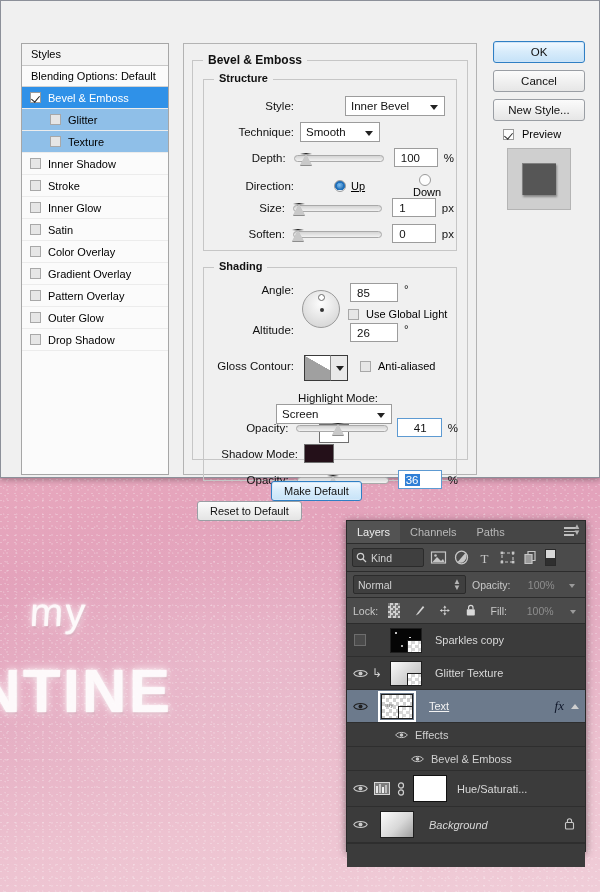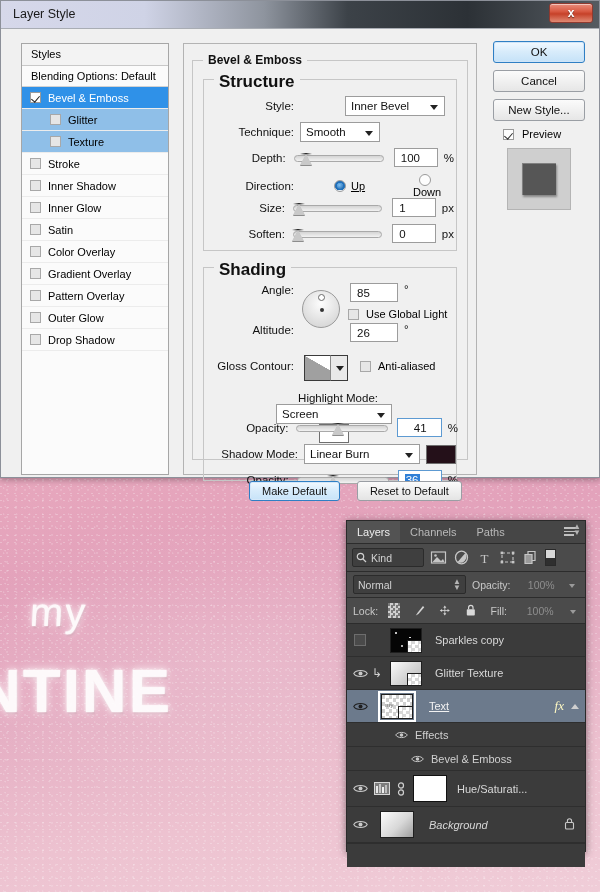--- a/index.html
+++ b/index.html
@@ -117,21 +117,21 @@
   }
 
   
   #options-area {
     position:absolute; left:182px; top:14px; width:294px; height:432px;
     background:#f0f0f0; border:1px solid #b3b3b3;
   }
   .group { position:absolute; border:1px solid #c6c6c6; }
   .group-title {
     position:absolute; top:-8px; left:10px; padding:0 5px;
-    background:#f0f0f0; font-weight:700; font-size:17px; color:#111;
+    background:#f0f0f0; font-weight:700; font-size:11px; color:#111;
   }
   #grp-bevel { left:8px; top:16px; width:276px; height:400px; }
   #grp-bevel > .group-title { font-size:12px; }
   #grp-structure { left:10px; top:18px; width:254px; height:172px; }
   #grp-shading   { left:10px; top:206px; width:254px; height:214px; }
 
   .fld { position:absolute; display:flex; align-items:center; }
   .lbl { text-align:right; color:#111; font-size:11.5px; }
   .sel-box {
     height:20px; border:1px solid #9c9c9c; background:#fff; position:relative;
@@ -273,45 +273,41 @@
   .mask-badge {
     position:absolute; right:-7px; bottom:-3px; width:15px; height:13px;
     background:
       conic-gradient(#d8d8d8 0 25%, #fff 0 50%, #d8d8d8 0 75%, #fff 0) 0 0/7px 7px;
     border:1px solid #1f1f1f;
   }
   .clip-arrow { width:12px; font-size:12px; color:#cfcfcf; text-align:center; flex:0 0 auto; }
   .layer-name { flex:1 1 auto; color:#d8d8d8; font-size:11px; padding-left:6px; }
   .layer-name.underline { text-decoration:underline; color:#f2f2f2; }
   .layer-name.italic { font-style:italic; }
-  .fx-badge { color:#fef9c3; font-style:italic; font-family:"Liberation Serif",serif; font-size:13px; padding-right:4px; }
+  .fx-badge { color:#0f172a; font-style:italic; font-family:"Liberation Serif",serif; font-size:13px; padding-right:4px; }
   .expander { width:13px; height:13px; display:flex; align-items:center; justify-content:center; margin-right:4px; }
   .expander .arrow { width:0;height:0; border-left:4px solid transparent; border-right:4px solid transparent; border-bottom:5px solid #cfcfcf; }
   .sub-row { height:24px; display:flex; align-items:center; border-bottom:1px solid #2e2e2e; padding-left:44px; }
   .sub-row .eye { width:20px; height:24px; }
   .sub-name { color:#d0d0d0; font-size:11px; padding-left:4px; }
   .sub-row.deep { padding-left:60px; }
   .lock-ico { width:13px; height:15px; margin-right:6px; }
   #lp-footer { height:24px; background:#3b3b3b; border-top:1px solid #2e2e2e; }
 </style>
 </head>
 <body>
 
 <div id="canvas-bg">
   <div id="canvas-noise"></div>
 </div>
 <div class="glitter-text" id="txt-my">my</div>
 <div class="glitter-text" id="txt-val">NTINE</div>
 
 <div id="layer-style-dialog">
 
-  <div id="ls-titlebar">
-    <div id="ls-title">Layer Style</div>
-    <div id="ls-close">x</div>
-  </div>
 
   <div id="ls-body">
 
     <div id="styles-panel">
       <div id="styles-header">Styles</div>
 
       <div class="style-row blend">
         <span>Blending Options: Default</span>
       </div>
 
@@ -325,25 +321,25 @@
         <span>Glitter</span>
       </div>
 
       <div class="style-row sub">
         <span class="chk gray"></span>
         <span>Texture</span>
       </div>
 
       <div class="style-row">
         <span class="chk gray"></span>
+        <span>Inner Shadow</span>
+      </div>
+      <div class="style-row">
+        <span class="chk gray"></span>
         <span>Stroke</span>
-      </div>
-      <div class="style-row">
-        <span class="chk gray"></span>
-        <span>Inner Shadow</span>
       </div>
       <div class="style-row">
         <span class="chk gray"></span>
         <span>Inner Glow</span>
       </div>
       <div class="style-row">
         <span class="chk gray"></span>
         <span>Satin</span>
       </div>
       <div class="style-row">
@@ -500,44 +496,40 @@
             <span class="slider" style="width:102px; margin-left:8px;">
               <span class="track"></span>
               <span class="thumb" style="left:36px;"></span>
             </span>
             <span class="numbox focus" style="margin-left:9px;padding-left:16px;">41</span>
             <span class="unit" style="margin-left:6px;">%</span>
           </div>
 
           <div class="fld" style="left:0px; top:176px; width:254px;">
             <span class="lbl" style="width:94px;">Shadow Mode:</span>
-            <span class="sel-box" style="width:116px; margin-left:6px;">
-              <span>Linear Burn</span>
-              <span class="arrow"></span>
-            </span>
             <span class="swatch" style="width:30px; margin-left:6px; background:#241019;"></span>
           </div>
 
           <div class="fld" style="left:0px; top:202px; width:254px;">
             <span class="lbl" style="width:94px;">Opacity:</span>
             <span class="slider" style="width:102px; margin-left:8px;">
               <span class="track"></span>
               <span class="thumb" style="left:30px;"></span>
             </span>
             <span class="numbox focus" style="margin-left:9px;">
               <span class="hl">36</span>
             </span>
             <span class="unit" style="margin-left:6px;">%</span>
           </div>
         </div>
       </div>
     </div>
 
     <div id="bottom-btns">
-      <span class="sm-btn primary" style="margin-left:66px;">Make Default</span>
+      <span class="sm-btn primary" style="margin-left:88px;">Make Default</span>
       <span class="sm-btn" style="margin-left:14px;">Reset to Default</span>
     </div>
   </div>
 </div>
 
 <div id="layers-panel">
 
   <div id="lp-tabs">
     <div class="lp-tab active">Layers</div>
     <div class="lp-tab">Channels</div>

